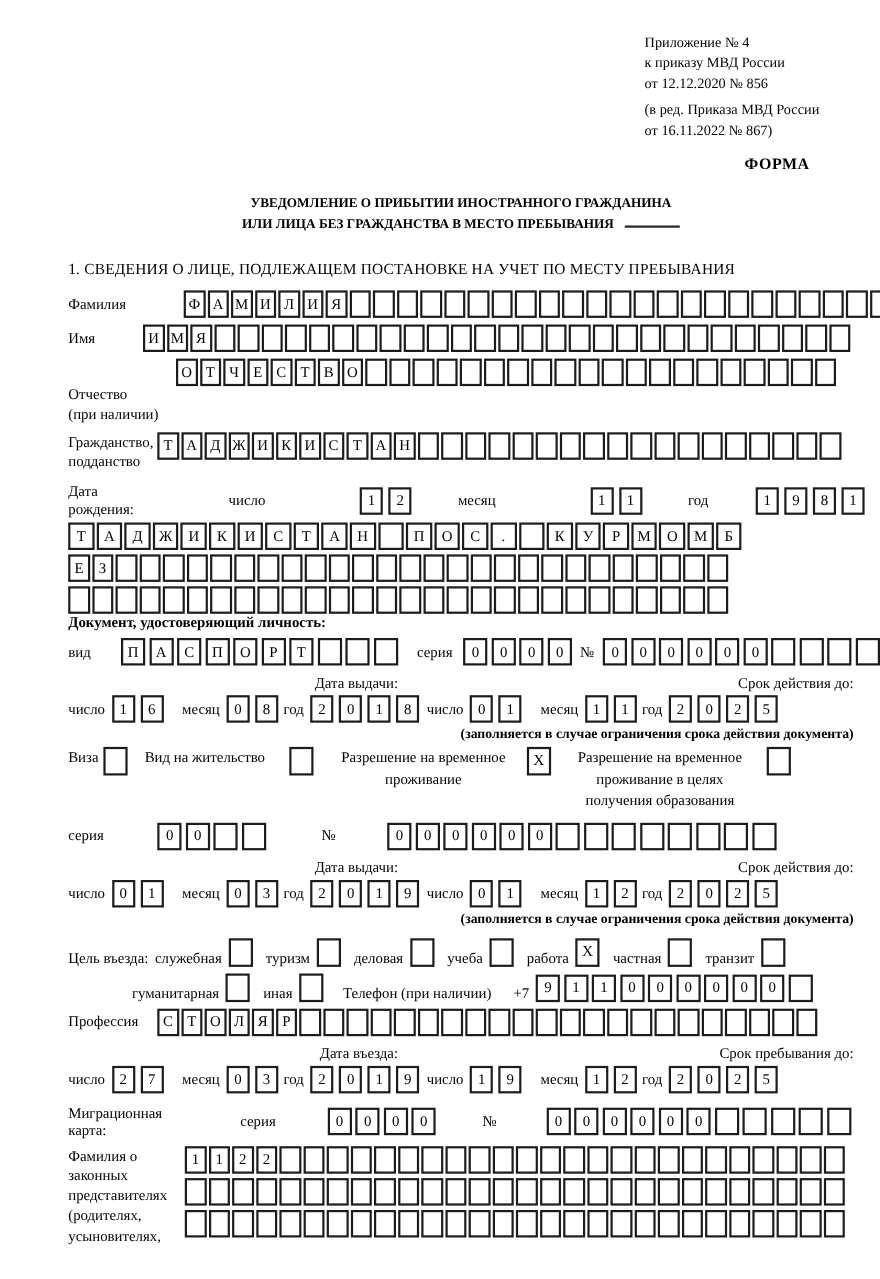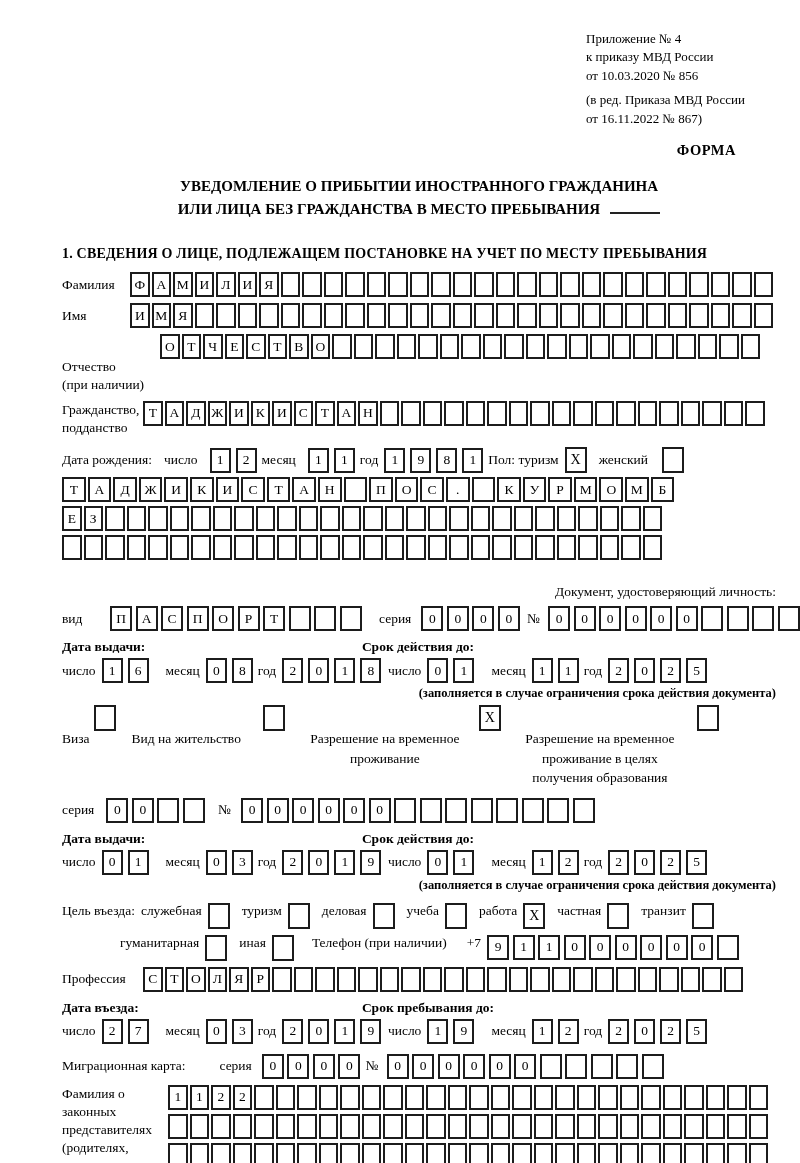--- a/index.html
+++ b/index.html
@@ -9,23 +9,23 @@
     font-family:"Liberation Serif","DejaVu Serif",serif;
     color:#000; font-size:13.5px;
   }
   .page { padding:30px 24px 10px 62px; }
 
   
   .apx { margin-left:auto; width:190px; font-size:13px; line-height:1.42; }
   .apx .gap { margin-top:6px; }
   .forma { text-align:right; padding-right:40px; font-weight:bold; font-size:14.5px; margin-top:14px; letter-spacing:.5px; }
 
-  .title { text-align:center; font-weight:bold; font-size:15px; line-height:1.5; margin-top:16px; }
+  .title { text-align:center; font-weight:bold; font-size:12px; line-height:1.5; margin-top:16px; }
   .t-underline { display:inline-block; width:50px; border-bottom:2px solid #222; height:14px; margin-left:10px; }
-  .sec-head { font-weight:bold; font-size:14px; margin-top:26px; letter-spacing:.2px; }
+  .sec-head { font-weight:normal; font-size:14px; margin-top:26px; letter-spacing:.2px; }
 
   
   .row { display:flex; align-items:center; margin-top:6px; }
   .row.top { align-items:flex-start; }
   .lblcol { flex:none; line-height:1.35; }
   .w68 { width:68px; } .w80 { width:81px; } .w97 { width:98px;margin-top:24px; } .w100 { width:100px; } .w105 { width:106px; }
 
   
   .cells { display:flex; flex:none; }
   .cell {
@@ -37,56 +37,56 @@
   .dcell .cell { width:21px; margin-right:5px; }
   .ncell .cell { width:22px; margin-right:3.5px; }
 
   .checkbox {
     flex:none; display:inline-flex; width:22px; height:26px; border:2px solid #1c1c1c;
     align-items:center; justify-content:center; font-size:14px; background:#fff;
   }
 
   .stack > div + div { margin-top:4px; }
 
-  .doc-head { text-align:right; font-weight:normal; font-size:13.5px; margin-top:24px; }
+  .doc-head { text-align:left; font-weight:bold; font-size:13.5px; margin-top:0; }
 
   
   .dates { display:flex; margin-top:8px; }
   .dates .half-l { width:42%; } .dates .half-r { width:58%; }
-  .dates .dhead { text-align:left; font-size:13.5px; margin-bottom:3px;font-weight:bold; }
+  .dates .dhead { text-align:right; font-size:13.5px; margin-bottom:3px; }
   .dates .dline { display:flex; align-items:center; }
   .dates .dline .t { margin-right:6px; }
   .dates .dline .t2 { margin:0 6px 0 12px; }
   .note { text-align:right; font-size:12.5px; margin-top:3px;font-weight:bold; }
 
   .plain { margin-top:8px; line-height:1.6; }
 
   
   .opts { display:flex; align-items:flex-start; margin-top:4px; }
-  .opts .optlbl { line-height:1.45;margin-top:24px; }
+  .opts .optlbl { line-height:1.45; }
   .opts .c2 { width:172px; text-align:center; }
   .opts .c3 { width:178px; text-align:center; }
   .opts .checkbox { margin-left:8px; margin-right:10px; }
 
-  .purpose { display:flex; align-items:flex-start; margin-top:10px; }
+  .purpose { display:flex; align-items:flex-end; margin-top:10px; }
   .purpose span.t { margin-right:6px; }
   .purpose .checkbox { margin-right:12px; }
-  .mt10 { margin-top:10px; }
+  .mt10 { margin-top:10px;gap:37px; }
   .mt4 { margin-top:4px; }
   .gap12 { width:12px; flex:none; }
 </style>
 </head>
 <body>
 
 <div class="page">
 
   <div class="apx">
     <div>Приложение № 4</div>
     <div>к приказу МВД России</div>
-    <div>от 10.03.2020 № 856</div>
+    <div>от 12.12.2020 № 856</div>
     <div class="gap">(в ред. Приказа МВД России</div>
     <div>от 16.11.2022 № 867)</div>
   </div>
 
   <div class="forma">ФОРМА</div>
 
   <div class="title">
     <div>УВЕДОМЛЕНИЕ О ПРИБЫТИИ ИНОСТРАННОГО ГРАЖДАНИНА</div>
     <div><span>ИЛИ ЛИЦА БЕЗ ГРАЖДАНСТВА В МЕСТО ПРЕБЫВАНИЯ</span><span class="t-underline"></span></div>
   </div>

